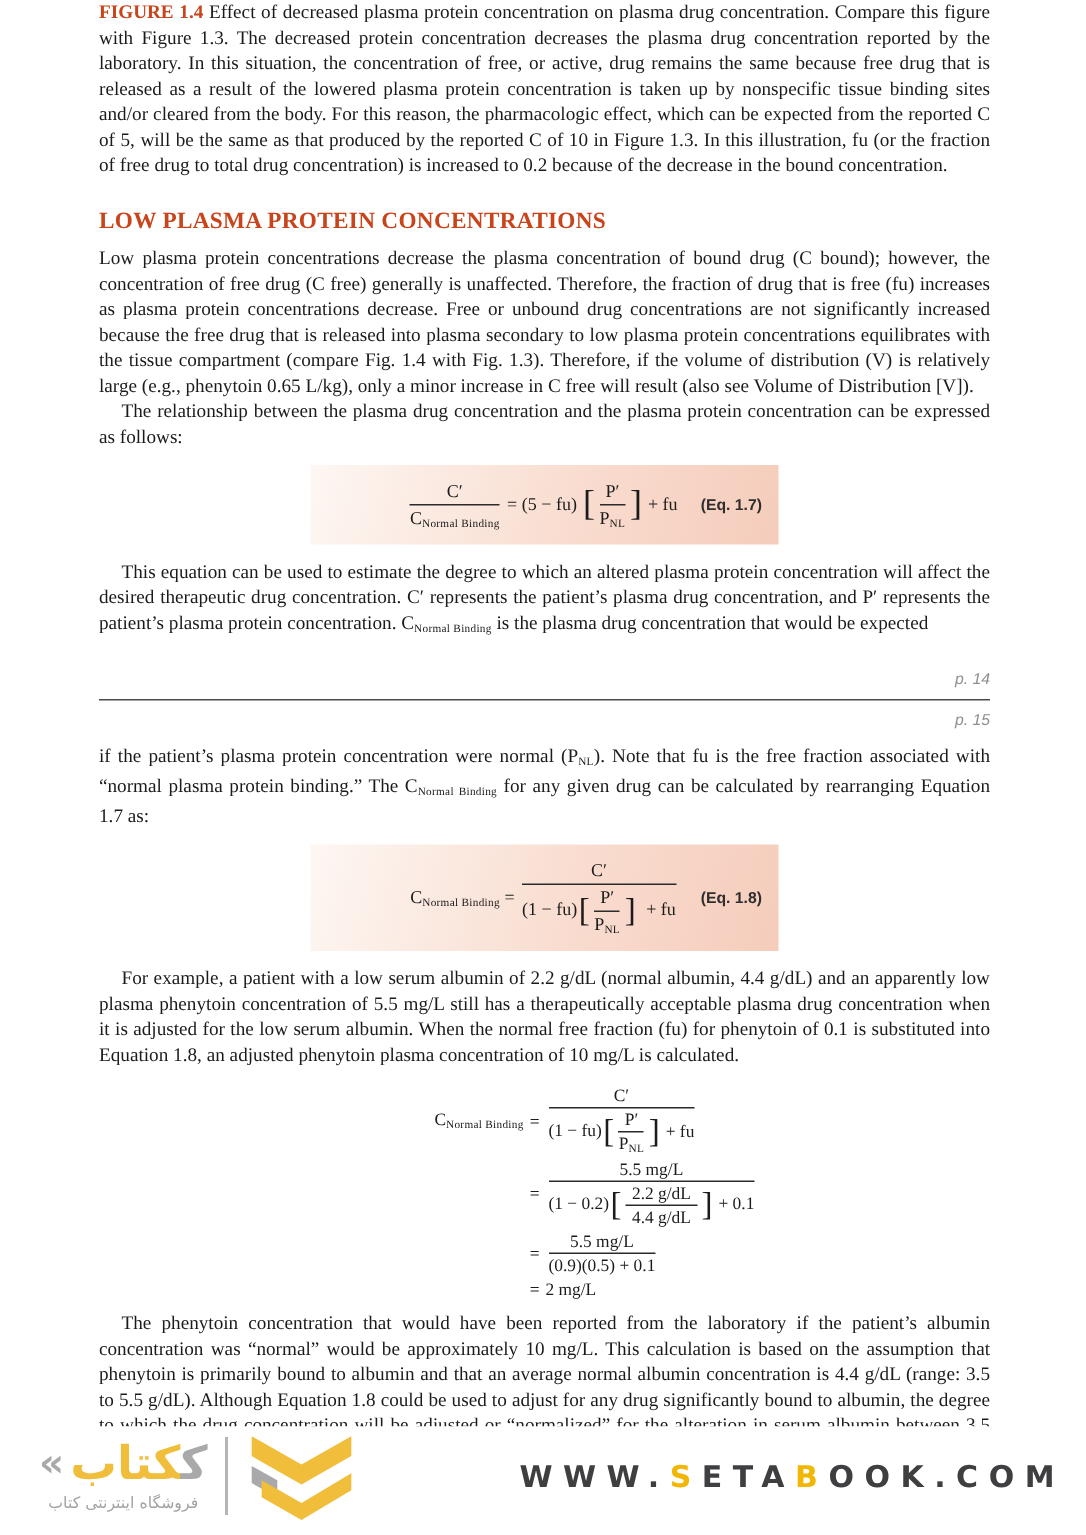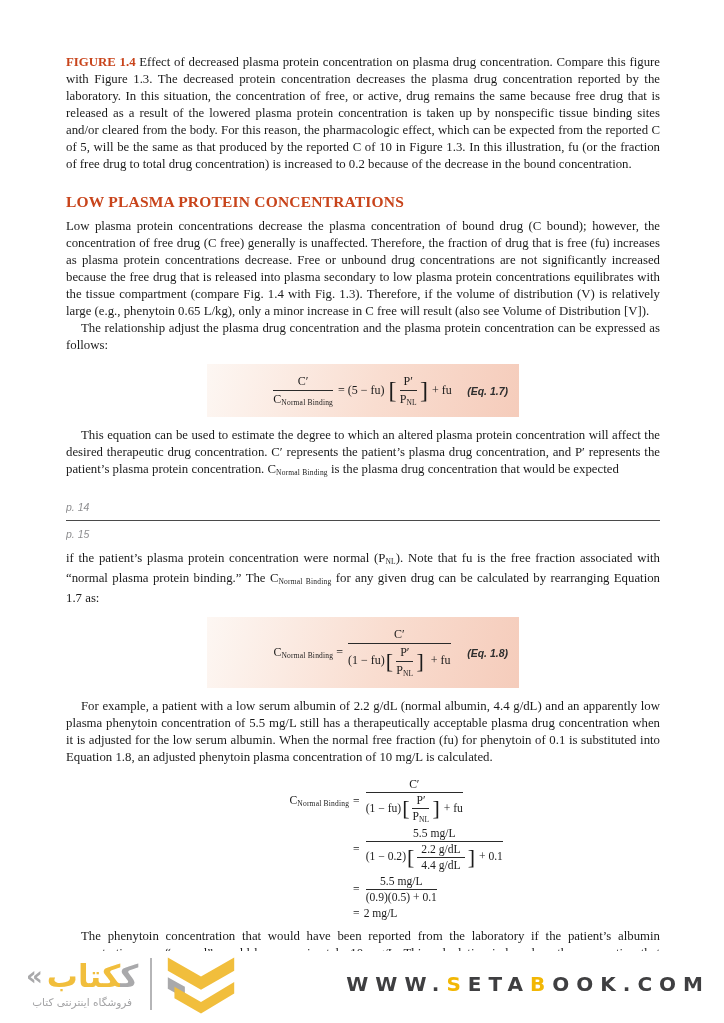--- a/index.html
+++ b/index.html
@@ -8,21 +8,20 @@
     width:724px; height:1023px;
     background:#ffffff;
     font-family:"Liberation Serif","DejaVu Serif",serif;
     color:#1b1b1b;
     overflow:hidden;
     position:relative;
   }
   .content {
     position:absolute; left:66px; top:0;
     width:594px; height:951px;
-    padding-top:54px;
     overflow:hidden;
   }
   p.body-text {
     margin:0;
     font-size:12.8px;
     line-height:17px;
     text-align:justify;
   }
   .indent { text-indent:15px; }
   .fig-label { color:#C8441B; font-weight:bold; }
@@ -40,35 +39,35 @@
     margin:10px auto 10px auto;
     background:linear-gradient(105deg,#fdf7f3 0%, #f9ddd0 55%, #f5ccbb 100%);
     display:flex; align-items:center; justify-content:center;
     padding:10px 10px;
     min-height:44px;
   }
   .eqbox .eq-label {
     position:absolute; right:11px; top:50%;
     transform:translateY(-50%);
     font-family:"Liberation Sans",sans-serif;
-    font-weight:bold; font-size:10.5px; color:#2e2e2e;font-style:italic;
+    font-weight:bold; font-size:10.5px; color:#2e2e2e;
   }
   .eqline { font-size:12px; white-space:nowrap; display:inline-flex; align-items:center; }
   .frac { display:inline-block; text-align:center; vertical-align:middle; margin:0 2px; }
   .frac > .num { display:block; border-bottom:1px solid #2a2a2a; padding:0 4px 1px 4px; }
   .frac > .den { display:block; padding-top:1px; }
   .esub { font-size:7.5px; vertical-align:-2px; letter-spacing:0.2px; }
   .op { margin:0 3px; }
   .op2 { margin-left:3px; }
   .brk { font-size:24px; font-weight:400; line-height:1; vertical-align:middle; position:relative; top:-1px; margin:0 1px; font-family:"Liberation Serif",serif; }
   .brk.small { font-size:22px; }
   
   .pagebreak { margin:20px 0 10px 0; }
   .pnum {
-    color:#8e8e90; font-style:italic;
+    text-align:right; color:#8e8e90; font-style:italic;
     font-size:10.5px; font-family:"Liberation Sans",sans-serif;
     margin:6px 0;
   }
   .page-rule { border:none; border-top:1.5px solid #4a4a4a; margin:7px 0; }
   
   .derivation {
     margin:12px auto 8px auto;
     width:fit-content;
     transform:translateX(18px);
     font-size:11.6px;
@@ -121,21 +120,21 @@
 <body>
 
 <div class="content">
 
   <p class="body-text"><span class="fig-label">FIGURE 1.4</span><span> Effect of decreased plasma protein concentration on plasma drug concentration. Compare this figure with Figure 1.3. The decreased protein concentration decreases the plasma drug concentration reported by the laboratory. In this situation, the concentration of free, or active, drug remains the same because free drug that is released as a result of the lowered plasma protein concentration is taken up by nonspecific tissue binding sites and/or cleared from the body. For this reason, the pharmacologic effect, which can be expected from the reported C of 5, will be the same as that produced by the reported C of 10 in Figure 1.3. In this illustration, fu (or the fraction of free drug to total drug concentration) is increased to 0.2 because of the decrease in the bound concentration.</span></p>
 
   <h2 class="section-heading">LOW PLASMA PROTEIN CONCENTRATIONS</h2>
 
   <p class="body-text">Low plasma protein concentrations decrease the plasma concentration of bound drug (C bound); however, the concentration of free drug (C free) generally is unaffected. Therefore, the fraction of drug that is free (fu) increases as plasma protein concentrations decrease. Free or unbound drug concentrations are not significantly increased because the free drug that is released into plasma secondary to low plasma protein concentrations equilibrates with the tissue compartment (compare Fig. 1.4 with Fig. 1.3). Therefore, if the volume of distribution (V) is relatively large (e.g., phenytoin 0.65 L/kg), only a minor increase in C free will result (also see Volume of Distribution [V]).</p>
 
-  <p class="body-text indent">The relationship adjust the plasma drug concentration and the plasma protein concentration can be expressed as follows:</p>
+  <p class="body-text indent">The relationship between the plasma drug concentration and the plasma protein concentration can be expressed as follows:</p>
 
   <div class="eqbox">
     <span class="eqline">
       <span class="frac">
         <span class="num">C′</span>
         <span class="den"><span>C</span><span class="esub">Normal Binding</span></span>
       </span>
       <span class="op">= (5 − fu)</span>
       <span class="brk">[</span>
       <span class="frac">

